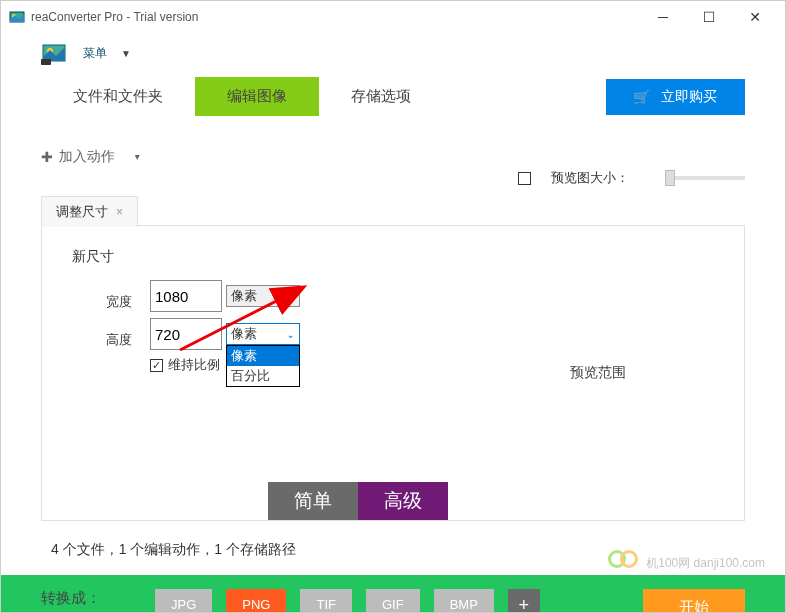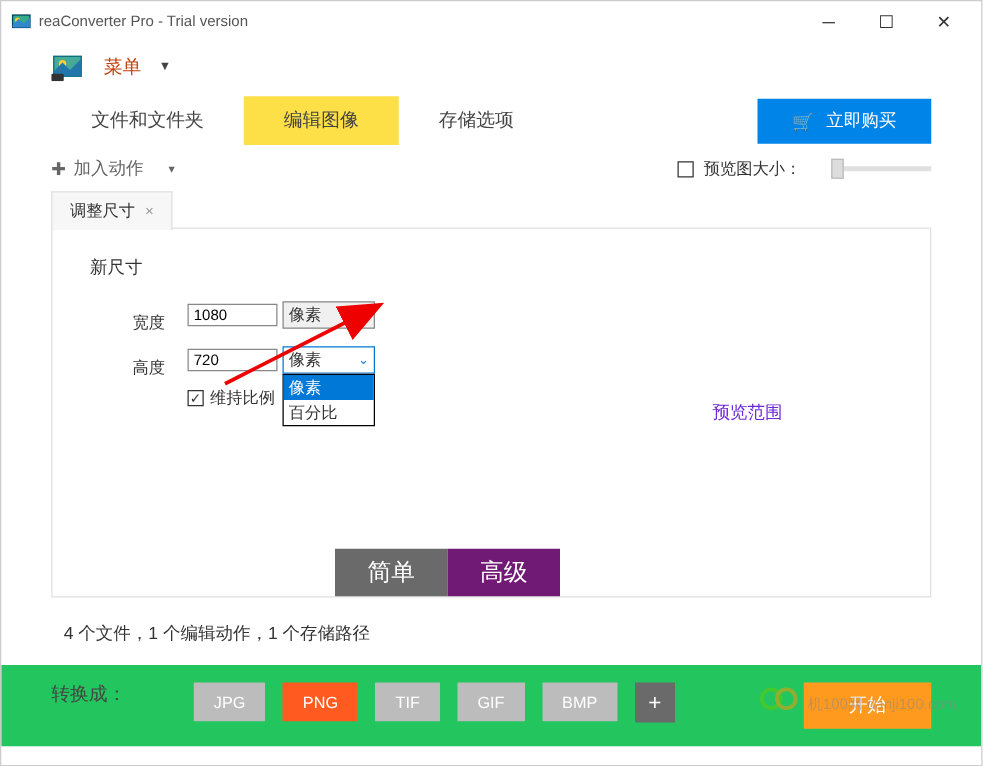--- a/index.html
+++ b/index.html
@@ -4,51 +4,51 @@
   <style>
     * { box-sizing: border-box; margin: 0; padding: 0; font-family: "Microsoft YaHei", sans-serif; }
     body { width: 786px; height: 613px; background: #fff; border: 1px solid #ccc; font-size: 13px; color: #333; position: relative; overflow: hidden; }
     .titlebar { display: flex; align-items: center; height: 32px; padding: 0 8px; }
     .app-icon { width: 16px; height: 16px; margin-right: 6px; }
     .title { font-size: 12px; color: #555; flex: 1; }
     .win-btns { display: flex; gap: 2px; }
     .win-btn { width: 44px; height: 30px; display: flex; align-items: center; justify-content: center; font-size: 14px; color: #333; cursor: pointer; }
     .menu-row { display: flex; align-items: center; padding: 8px 24px 12px 40px; }
     .menu-icon { width: 28px; height: 24px; margin-right: 14px; }
-    .menu-label { font-size: 15px; color: #c2410c; }
+    .menu-label { font-size: 12px; color: #0c4a6e; }
     .menu-caret { margin-left: 14px; font-size: 10px; color: #444; }
     .tabs-row { display: flex; align-items: center; padding: 0 40px; gap: 0; }
     .main-tab { padding: 10px 32px; font-size: 15px; color: #444; cursor: pointer; }
-    .main-tab.active { background: #fde047; }
+    .main-tab.active { background: #84cc16; }
     .buy-btn { margin-left: auto; background: #0084e7; color: #fff; padding: 9px 28px; font-size: 14px; display: flex; align-items: center; gap: 10px; cursor: pointer; }
     .actions-row { display: flex; align-items: center; padding: 10px 40px 8px 40px; }
     .add-action { display: flex; align-items: center; gap: 6px; color: #666; font-size: 14px; cursor: pointer; }
     .add-caret { margin-left: 14px; font-size: 10px; }
-    .preview-cb-wrap { margin-left: auto; display: flex; align-items: center; gap: 8px; }
+    .preview-cb-wrap { margin-left: auto; display: flex; align-items: center; gap: 20px; margin-top: 43px; }
     .cb-box { width: 13px; height: 13px; border: 1px solid #333; display: inline-block; }
     .slider { width: 80px; height: 4px; background: #e0e0e0; margin-left: 16px; position: relative; }
     .slider-thumb { width: 10px; height: 16px; background: #ddd; border: 1px solid #bbb; position: absolute; left: 0; top: -6px; }
     .panel { border: 1px solid #e0e0e0; margin: 0 40px; height: 296px; display: flex; position: relative; }
     .panel-tab-bar { position: absolute; top: -30px; left: -1px; display: flex; }
     .panel-tab { border: 1px solid #e0e0e0; border-bottom: none; background: #f7f7f7; padding: 6px 14px; font-size: 13px; display: flex; align-items: center; gap: 8px; text-align: center; }
     .panel-tab .close { color: #999; font-size: 12px; cursor: pointer; }
     .panel-left { width: 410px; padding: 22px 30px; position: relative; }
     .section-title { font-size: 14px; margin-bottom: 14px; }
     .form-row { display: flex; align-items: center; margin-bottom: 6px; }
     .form-label { width: 60px; text-align: right; margin-right: 18px; font-size: 13px; margin-top: 12px; }
-    .text-input { width: 72px; height: 18px; border: 1px solid #888; padding: 0 4px; font-size: 12px; }
+    .text-input { width: 72px; height: 32px; border: 1px solid #888; padding: 0 4px; font-size: 15px; }
     .select-box { width: 74px; height: 22px; border: 1px solid #888; display: flex; align-items: center; padding: 0 4px; font-size: 13px; background: #f0f0f0; margin-left: 4px; position: relative; }
     .select-box.open { border: 1px solid #0078d7; background: #fff; }
     .select-caret { margin-left: auto; font-size: 10px; color: #555; }
     .dropdown { position: absolute; top: 21px; left: -1px; width: 74px; border: 1px solid #000; background: #fff; z-index: 10; }
     .dd-opt { padding: 1px 4px; font-size: 13px; cursor: pointer; }
     .dd-opt.sel { background: #0078d7; color: #fff; }
     .check-row { display: flex; align-items: center; gap: 5px; margin-left: 78px; margin-top: 4px; }
     .check-box { width: 13px; height: 13px; border: 1px solid #333; display: flex; align-items: center; justify-content: center; font-size: 11px; }
-    .panel-right { flex: 1; display: flex; align-items: center; justify-content: center; color: #6d28d9; font-size: 14px; }
+    .panel-right { flex: 1; display: flex; align-items: center; justify-content: center; color: #404040; font-size: 14px; }
     .mode-tabs { position: absolute; bottom: 0; right: 296px; display: flex; }
     .mode-tab { padding: 6px 26px; font-size: 19px; color: #fff; cursor: pointer; }
     .mode-tab.active { background: #6a6a6a; }
     .mode-tab.inactive { background: #701a75; }
     .status-text { padding: 20px 50px 16px; font-size: 14px; color: #333; }
     .footer { background: #22c55e; padding: 14px 40px; display: flex; align-items: flex-start; gap: 14px; }
     .convert-label { font-size: 15px; color: #444; margin-right: 40px; }
     .fmt-btn { padding: 8px 16px; background: #bcbcbc; color: #fff; font-size: 13px; font-weight: normal; cursor: pointer; }
     .fmt-btn.active { background: #ff5a1f; }
     .plus-btn { width: 32px; height: 32px; background: #6a6a6a; color: #fff; display: flex; align-items: center; justify-content: center; font-size: 18px; cursor: pointer; }

